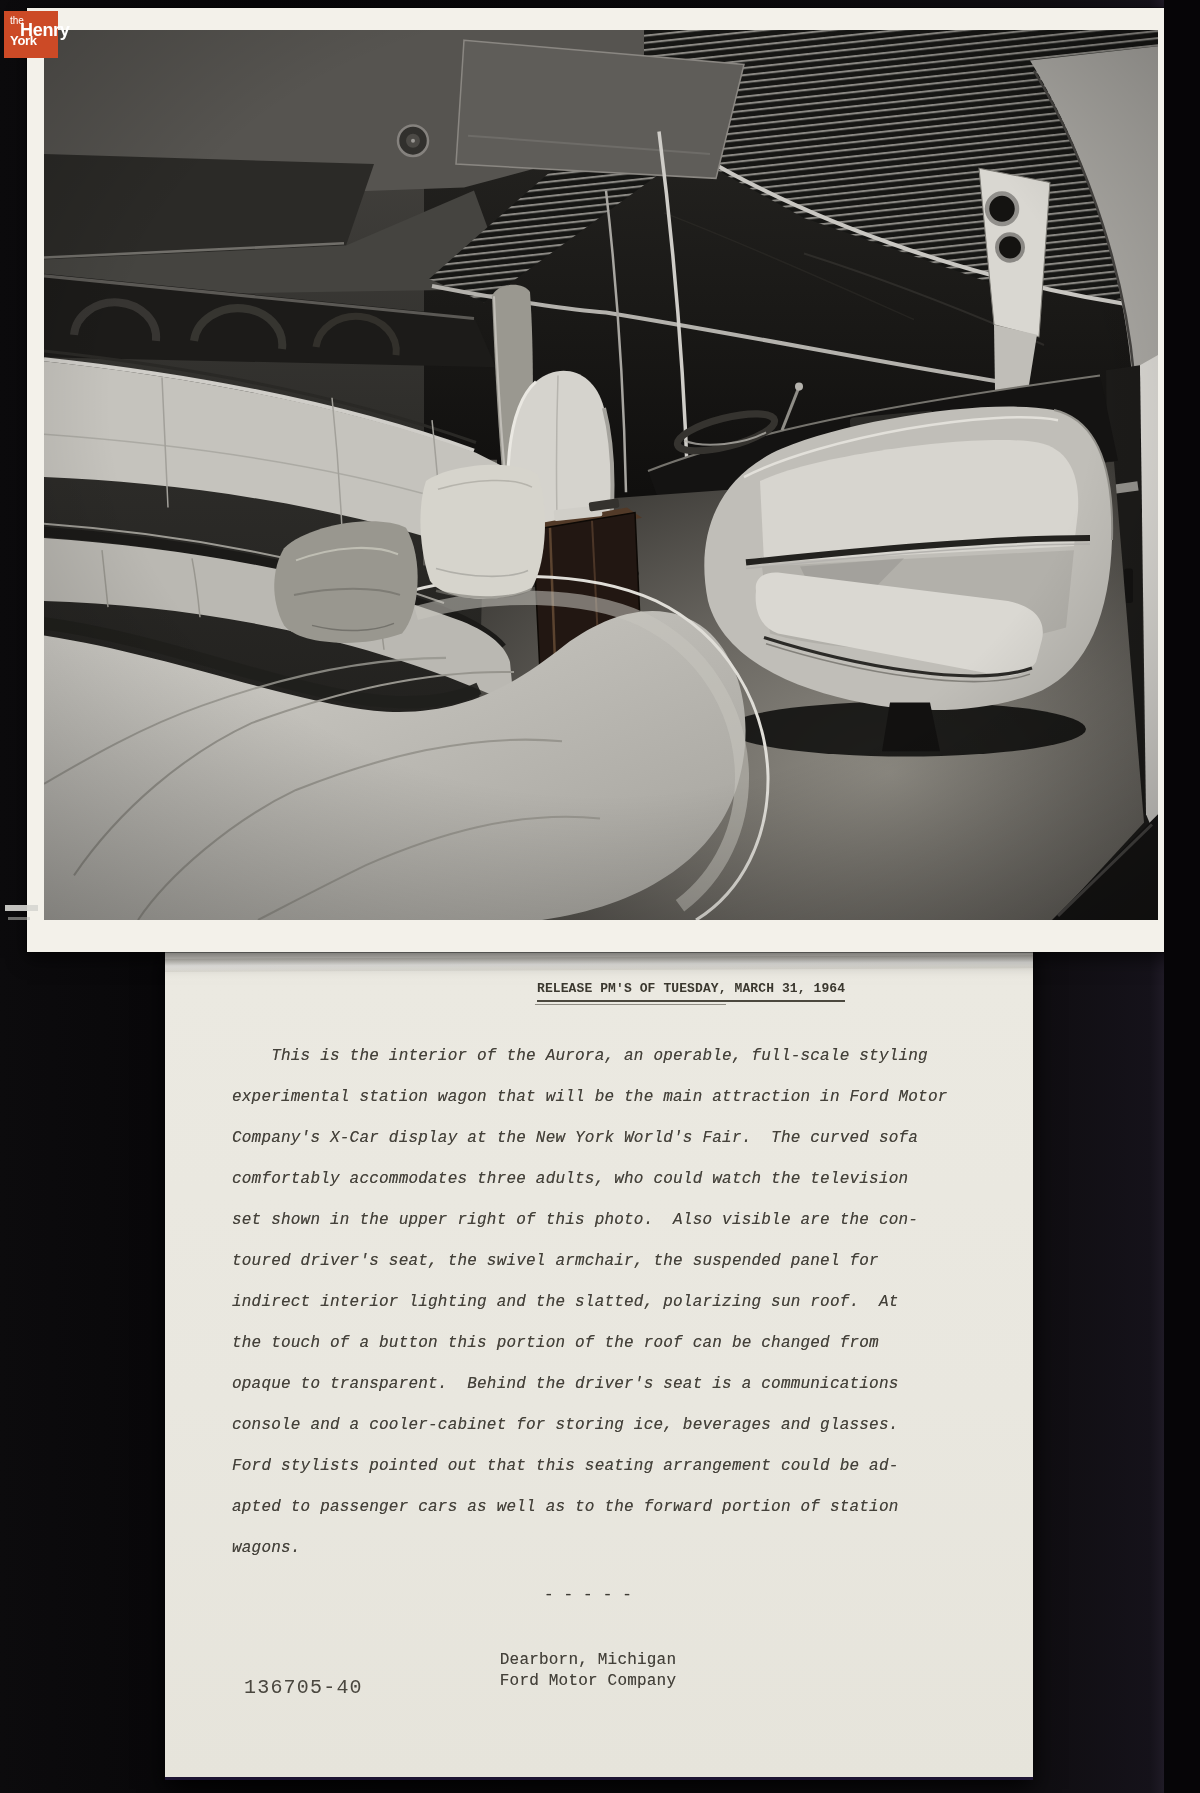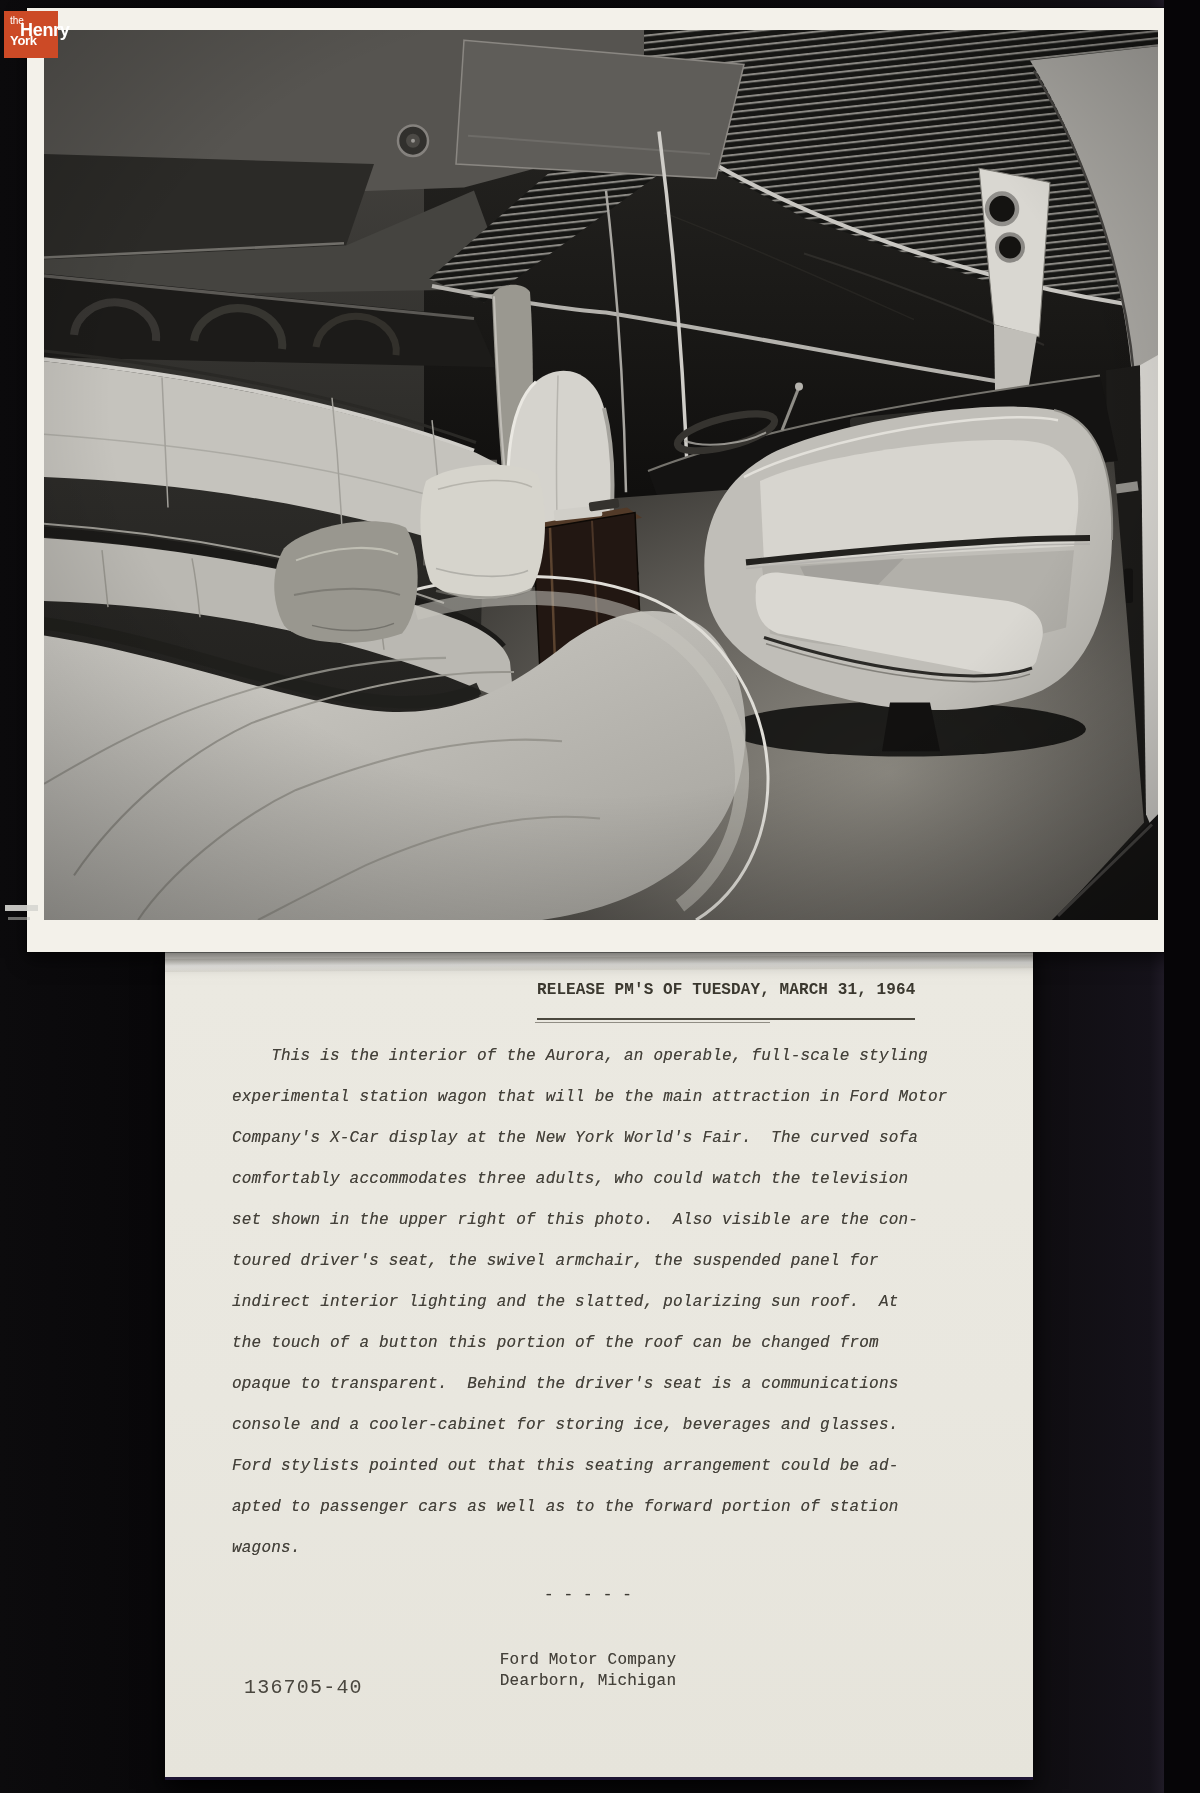--- a/index.html
+++ b/index.html
@@ -27,22 +27,22 @@
   .edge-mark2{position:absolute;left:8px;top:917px;width:22px;height:3px;background:#bdbdb8;opacity:.55;z-index:3;}
 
   
   .press-paper{position:absolute;left:165px;top:941px;width:868px;height:836px;z-index:1;
     background:linear-gradient(180deg,#f0eee7 0%,#ebe9e1 5%,#e9e7df 55%,#e6e4db 100%);
     box-shadow:0 3px 0 0 rgba(62,44,110,0.45), 0 12px 24px rgba(0,0,0,0.85);}
   .press-paper::before{content:"";position:absolute;left:0;right:0;top:16px;height:13px;
     background:linear-gradient(180deg,rgba(110,105,90,0.16) 0%,rgba(255,255,255,0.55) 55%,rgba(110,105,90,0.10) 100%);
     transform:rotate(-0.25deg);}
   .typed{font-family:"Liberation Mono","DejaVu Sans Mono",monospace;color:#44413a;white-space:pre;}
-  .headline{position:absolute;left:372px;top:40px;font-size:16px;font-weight:bold;letter-spacing:0.1px;
-    color:#3b382f;border-bottom:2px solid #4b483e;padding-bottom:19px;}
+  .headline{position:absolute;left:372px;top:40px;font-size:13px;font-weight:bold;letter-spacing:0.1px;
+    color:#3b382f;border-bottom:2px solid #4b483e;padding-bottom:4px;}
   .headline::after{content:"";position:absolute;left:-2px;bottom:-5px;width:62%;height:1.5px;
     background:rgba(70,66,56,0.55);}
   .body-text{position:absolute;left:67px;top:95px;font-size:16px;line-height:41px;letter-spacing:0.2px;
     text-shadow:0 0 0.4px rgba(60,56,48,0.6);font-style:italic;}
   .sig-block{position:absolute;left:0;top:602px;width:100%;box-sizing:border-box;padding-right:22px;
     text-align:center;font-size:16px;line-height:21px;letter-spacing:0.2px;
     text-shadow:0 0 0.4px rgba(60,56,48,0.5);}
   .sig-block .sep{margin-bottom:2px;color:#3f3c35;}
   .refnum{position:absolute;left:79px;top:735px;font-size:20px;letter-spacing:1.2px;color:#4a473f;}
 </style>
@@ -265,18 +265,18 @@
   </div>
 
   <div class="edge-mark"></div>
   <div class="edge-mark2"></div>
 
   <div class="press-paper">
     <div class="typed headline">RELEASE PM'S OF TUESDAY, MARCH 31, 1964</div>
     <div class="typed body-text"><div>    This is the interior of the Aurora, an operable, full-scale styling</div><div>experimental station wagon that will be the main attraction in Ford Motor</div><div>Company's X-Car display at the New York World's Fair.  The curved sofa</div><div>comfortably accommodates three adults, who could watch the television</div><div>set shown in the upper right of this photo.  Also visible are the con-</div><div>toured driver's seat, the swivel armchair, the suspended panel for</div><div>indirect interior lighting and the slatted, polarizing sun roof.  At</div><div>the touch of a button this portion of the roof can be changed from</div><div>opaque to transparent.  Behind the driver's seat is a communications</div><div>console and a cooler-cabinet for storing ice, beverages and glasses.</div><div>Ford stylists pointed out that this seating arrangement could be ad-</div><div>apted to passenger cars as well as to the forward portion of station</div><div>wagons.</div></div>
     <div class="typed sig-block">
       <div class="sep">- - - - -</div>
-      <div><div>Ford Motor Company</div><div>Dearborn, Michigan</div></div>
+      <div><div>Dearborn, Michigan</div><div>Ford Motor Company</div></div>
     </div>
     <div class="typed refnum">136705-40</div>
   </div>
 
 </div>
 
 </body></html>

